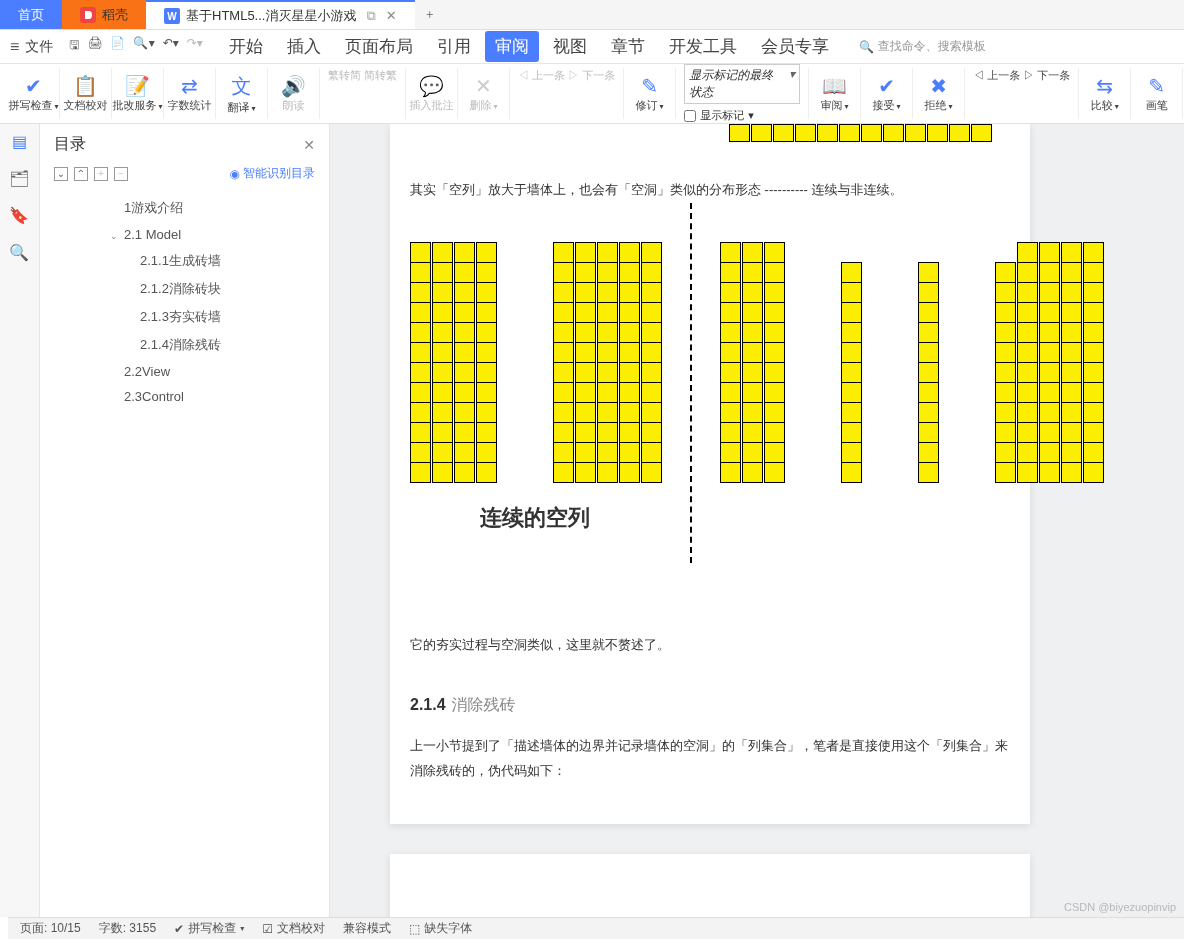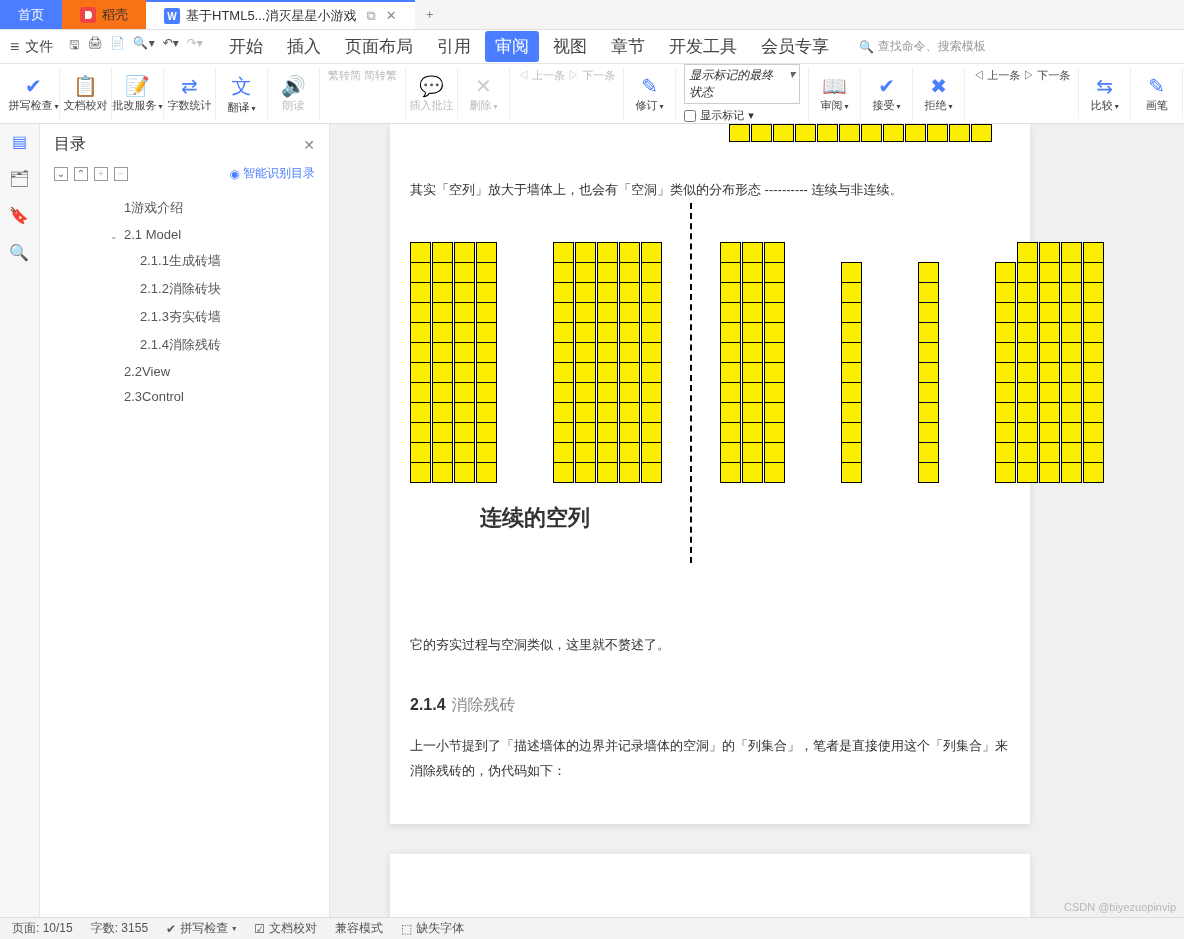--- a/index.html
+++ b/index.html
@@ -64,21 +64,21 @@
 .col{display:flex;flex-direction:column;}
 .cell{width:21px;height:21px;background:#fcee00;border:1px solid #000;margin-top:-1px;}
 .col .cell:first-child{margin-top:0;}
 .vdash{border-left:2px dashed #000;height:360px;align-self:flex-start;margin-top:-10px;}
 .lbls{position:absolute;bottom:10px;display:flex;width:100%;font-size:22px;font-weight:bold;font-family:"SimSun","STSong",serif;}
 .lbl1{width:250px;text-align:center;}
 .lbl2{width:295px;text-align:center;margin-left:20px;}
 .sectnum{font-size:16px;font-weight:bold;margin-top:38px;}
 .sectnum .st{color:#888;font-weight:normal;margin-left:6px;}
 .watermark{position:absolute;right:8px;bottom:26px;color:#b8b8b8;font-size:11px;}
-.statusbar{position:fixed;bottom:0;left:0;right:0;height:22px;background:#f3f3f3;border-top:1px solid #ddd;display:flex;align-items:center;padding:0 12px;font-size:12px;color:#555;gap:18px;}
+.statusbar{position:fixed;bottom:0;left:8px;right:0;height:22px;background:#f3f3f3;border-top:1px solid #ddd;display:flex;align-items:center;padding:0 12px;font-size:12px;color:#555;gap:18px;}
 .statusbar .sb{display:flex;align-items:center;gap:4px;cursor:pointer;}
 .statusbar .dd{font-size:8px;}
 svg{display:block;}
 </style>
 </head>
 <body>
 
 <div class="tabs">
   <div class="tab home">
     <span>首页</span>

